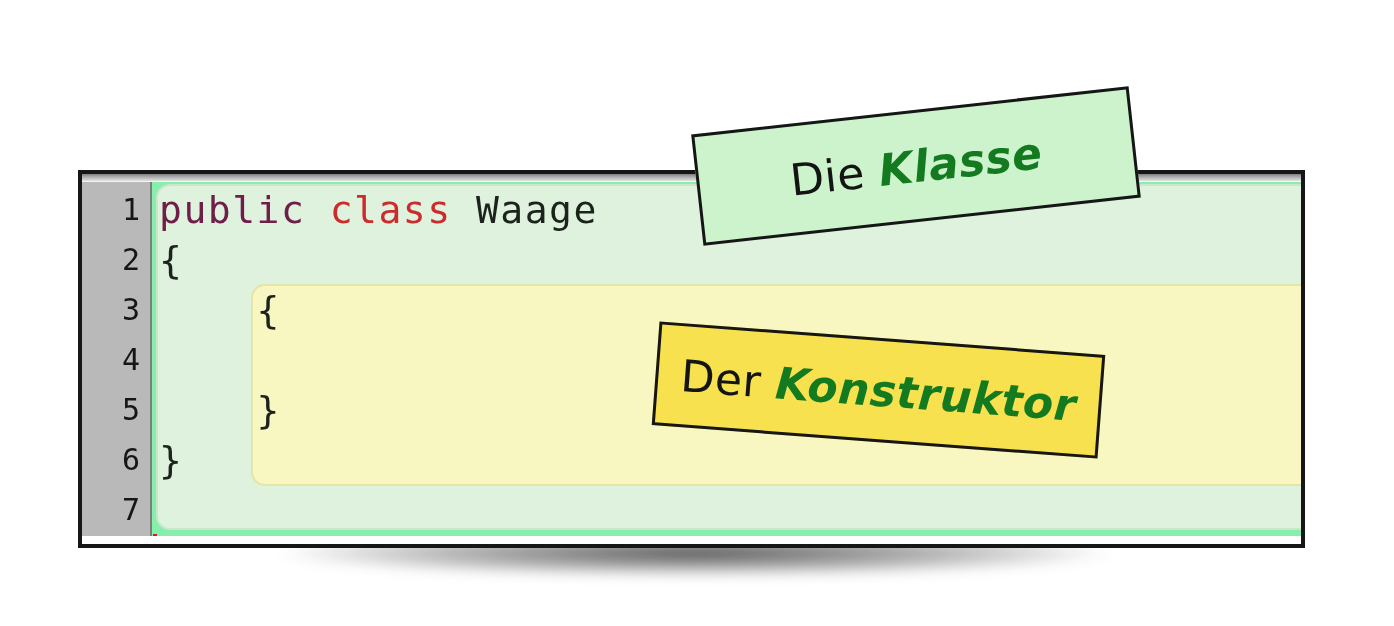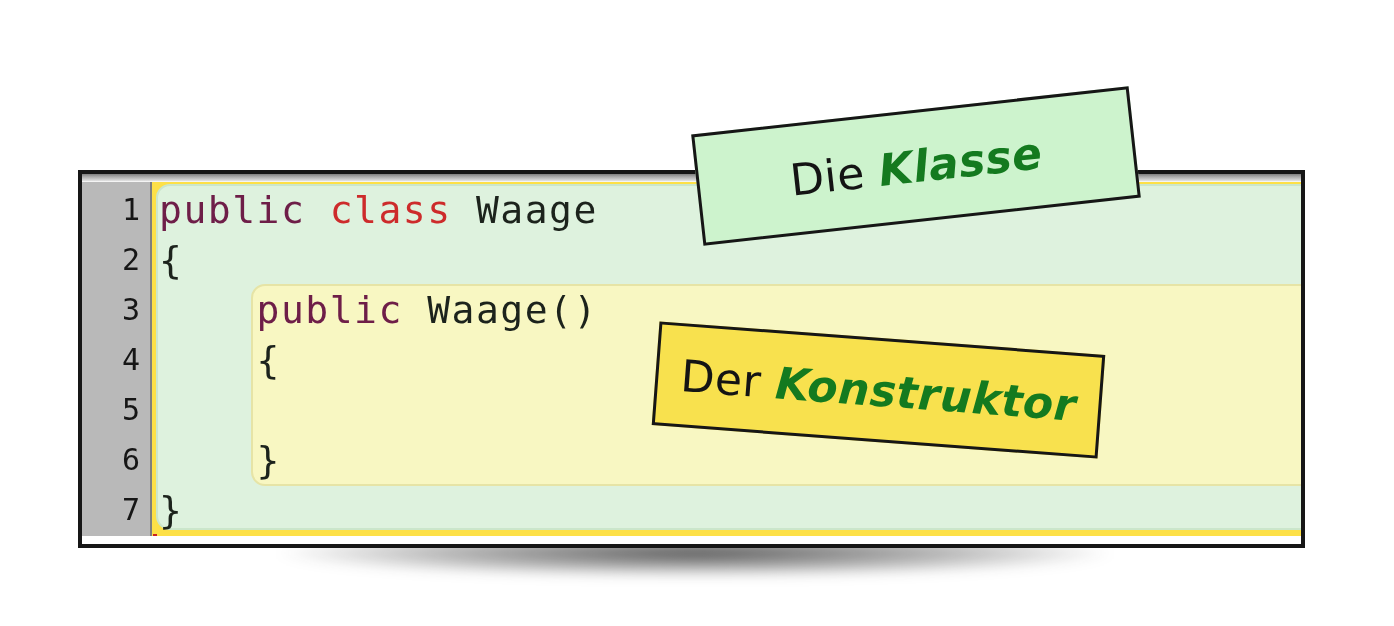--- a/index.html
+++ b/index.html
@@ -31,21 +31,21 @@
   .gutter{
     width:70px;box-sizing:border-box;flex:0 0 70px;
     background:var(--gutter-fill);border-right:2px solid var(--gutter-edge);
     padding-top:3px;
   }
   .line-number{
     height:50px;line-height:50px;text-align:right;padding-right:10px;
     font-family:"DejaVu Sans Mono", monospace;font-size:30px;
     color:var(--line-number);
   }
-  .code-area{position:relative;flex:1;background:#fde047;overflow:hidden;}
+  .code-area{position:relative;flex:1;background:#86efac;overflow:hidden;}
   .scope-box{position:absolute;box-sizing:border-box;border-radius:14px 0 0 14px;}
   .scope-class{
     left:4px;top:2px;right:-3px;bottom:6px;
     background:var(--scope-class-fill);border:2px solid var(--scope-class-edge);
   }
   .scope-method{
     left:99px;top:102px;right:-3px;height:202px;
     background:var(--scope-method-fill);border:2px solid var(--scope-method-edge);
   }
   .code-lines{position:absolute;left:0;top:0;right:0;bottom:0;padding-top:3px;}
@@ -98,21 +98,20 @@
           <div class="line-number">5</div>
           <div class="line-number">6</div>
           <div class="line-number">7</div>
         </div>
       <div class="code-area">
         <div class="scope-box scope-class"></div>
         <div class="scope-box scope-method"></div>
         <div class="code-lines">
             <div class="code-line"><span class="tok-keyword">public</span><span class="tok-plain"> </span><span class="tok-keyword2">class</span><span class="tok-plain"> Waage</span></div>
             <div class="code-line"><span class="tok-plain">{</span></div>
-            <div class="code-line"><span class="tok-plain">    </span><span class="tok-keyword">public</span><span class="tok-plain"> Waage()</span></div>
             <div class="code-line"><span class="tok-plain">    {</span></div>
             <div class="code-line"></div>
             <div class="code-line"><span class="tok-plain">    }</span></div>
             <div class="code-line"><span class="tok-plain">}</span></div>
           </div>
         <div class="caret-mark"></div>
       </div>
     </div>
   </div>
 

